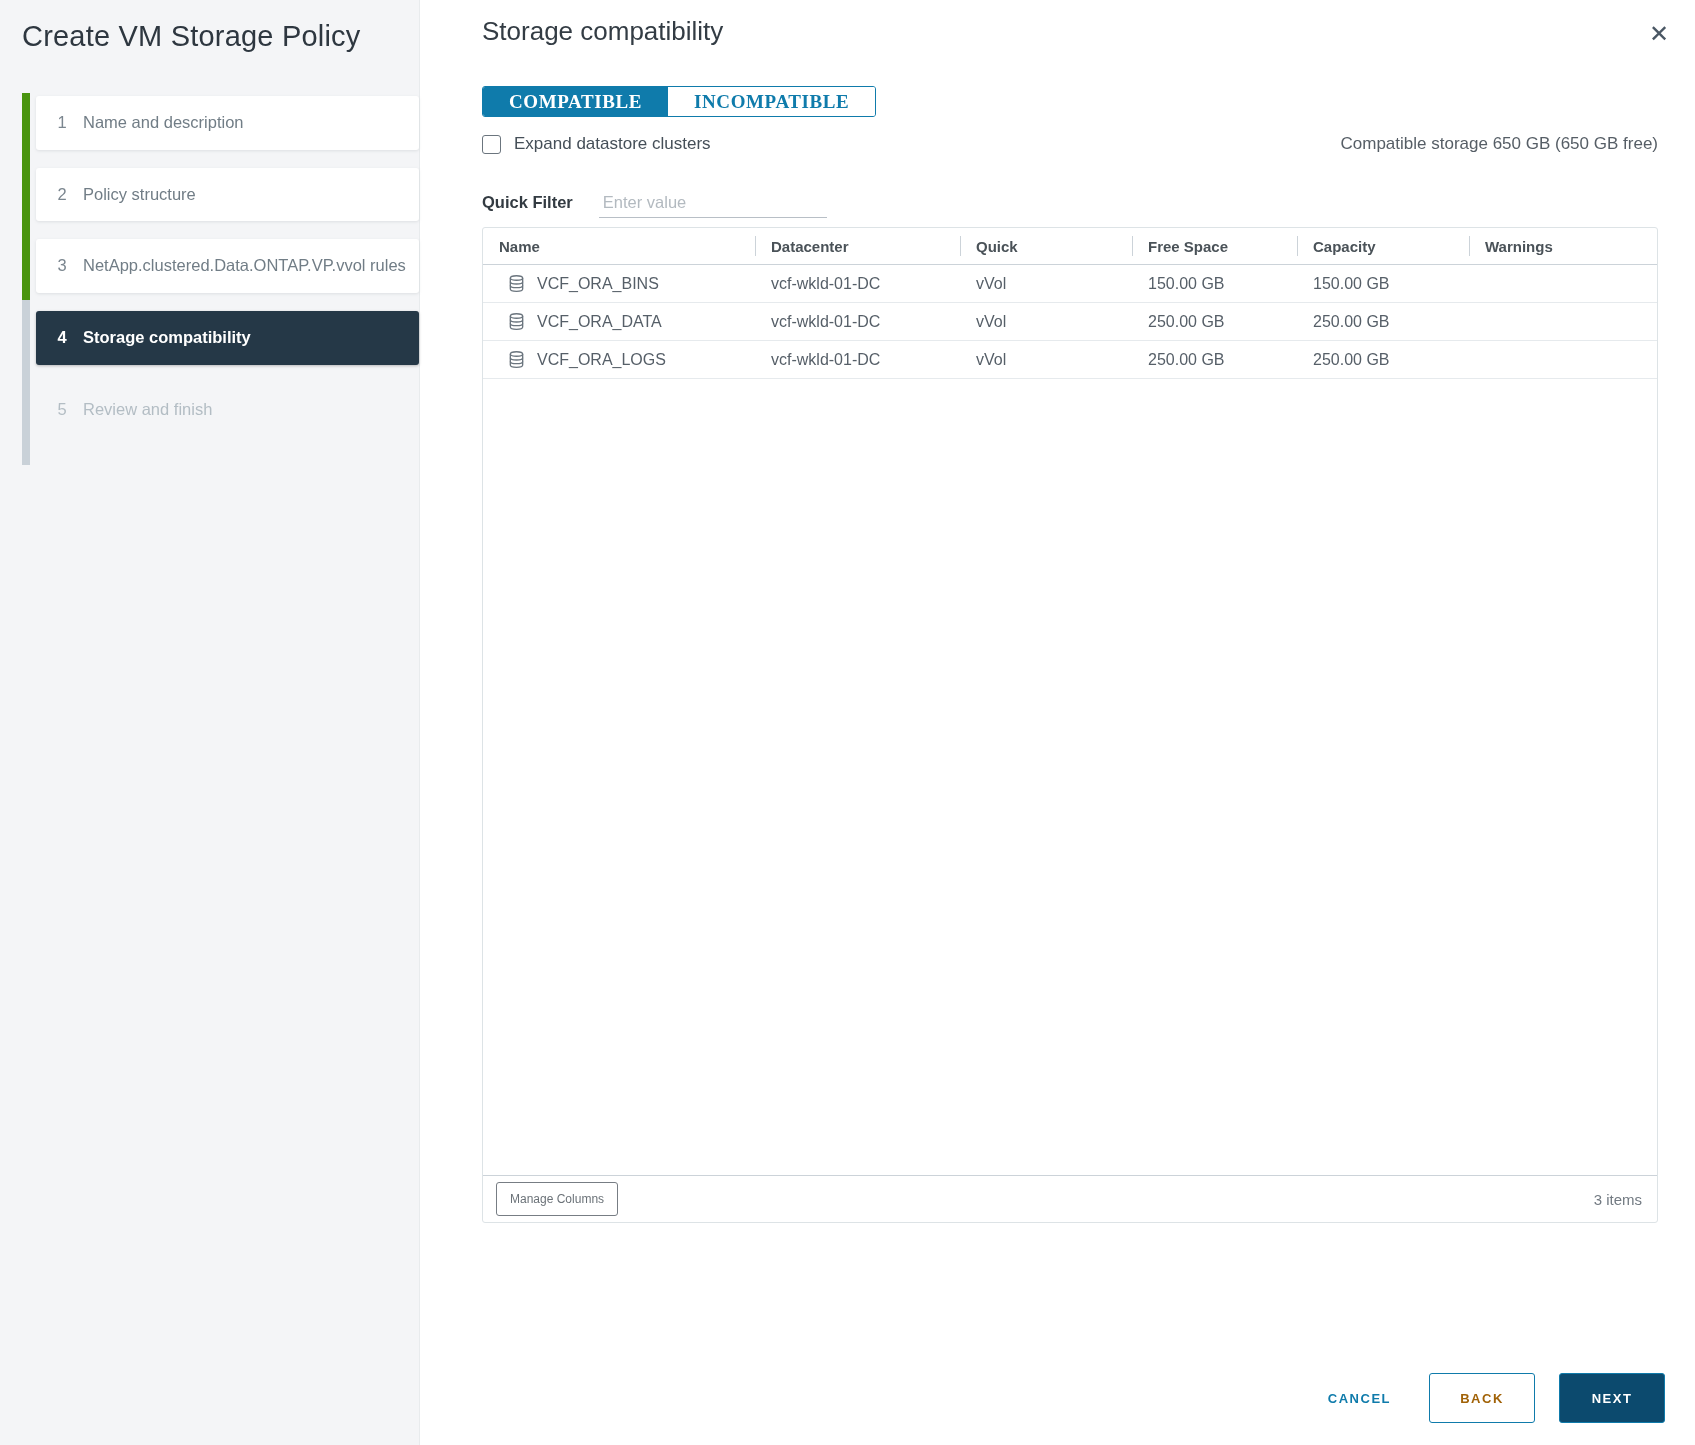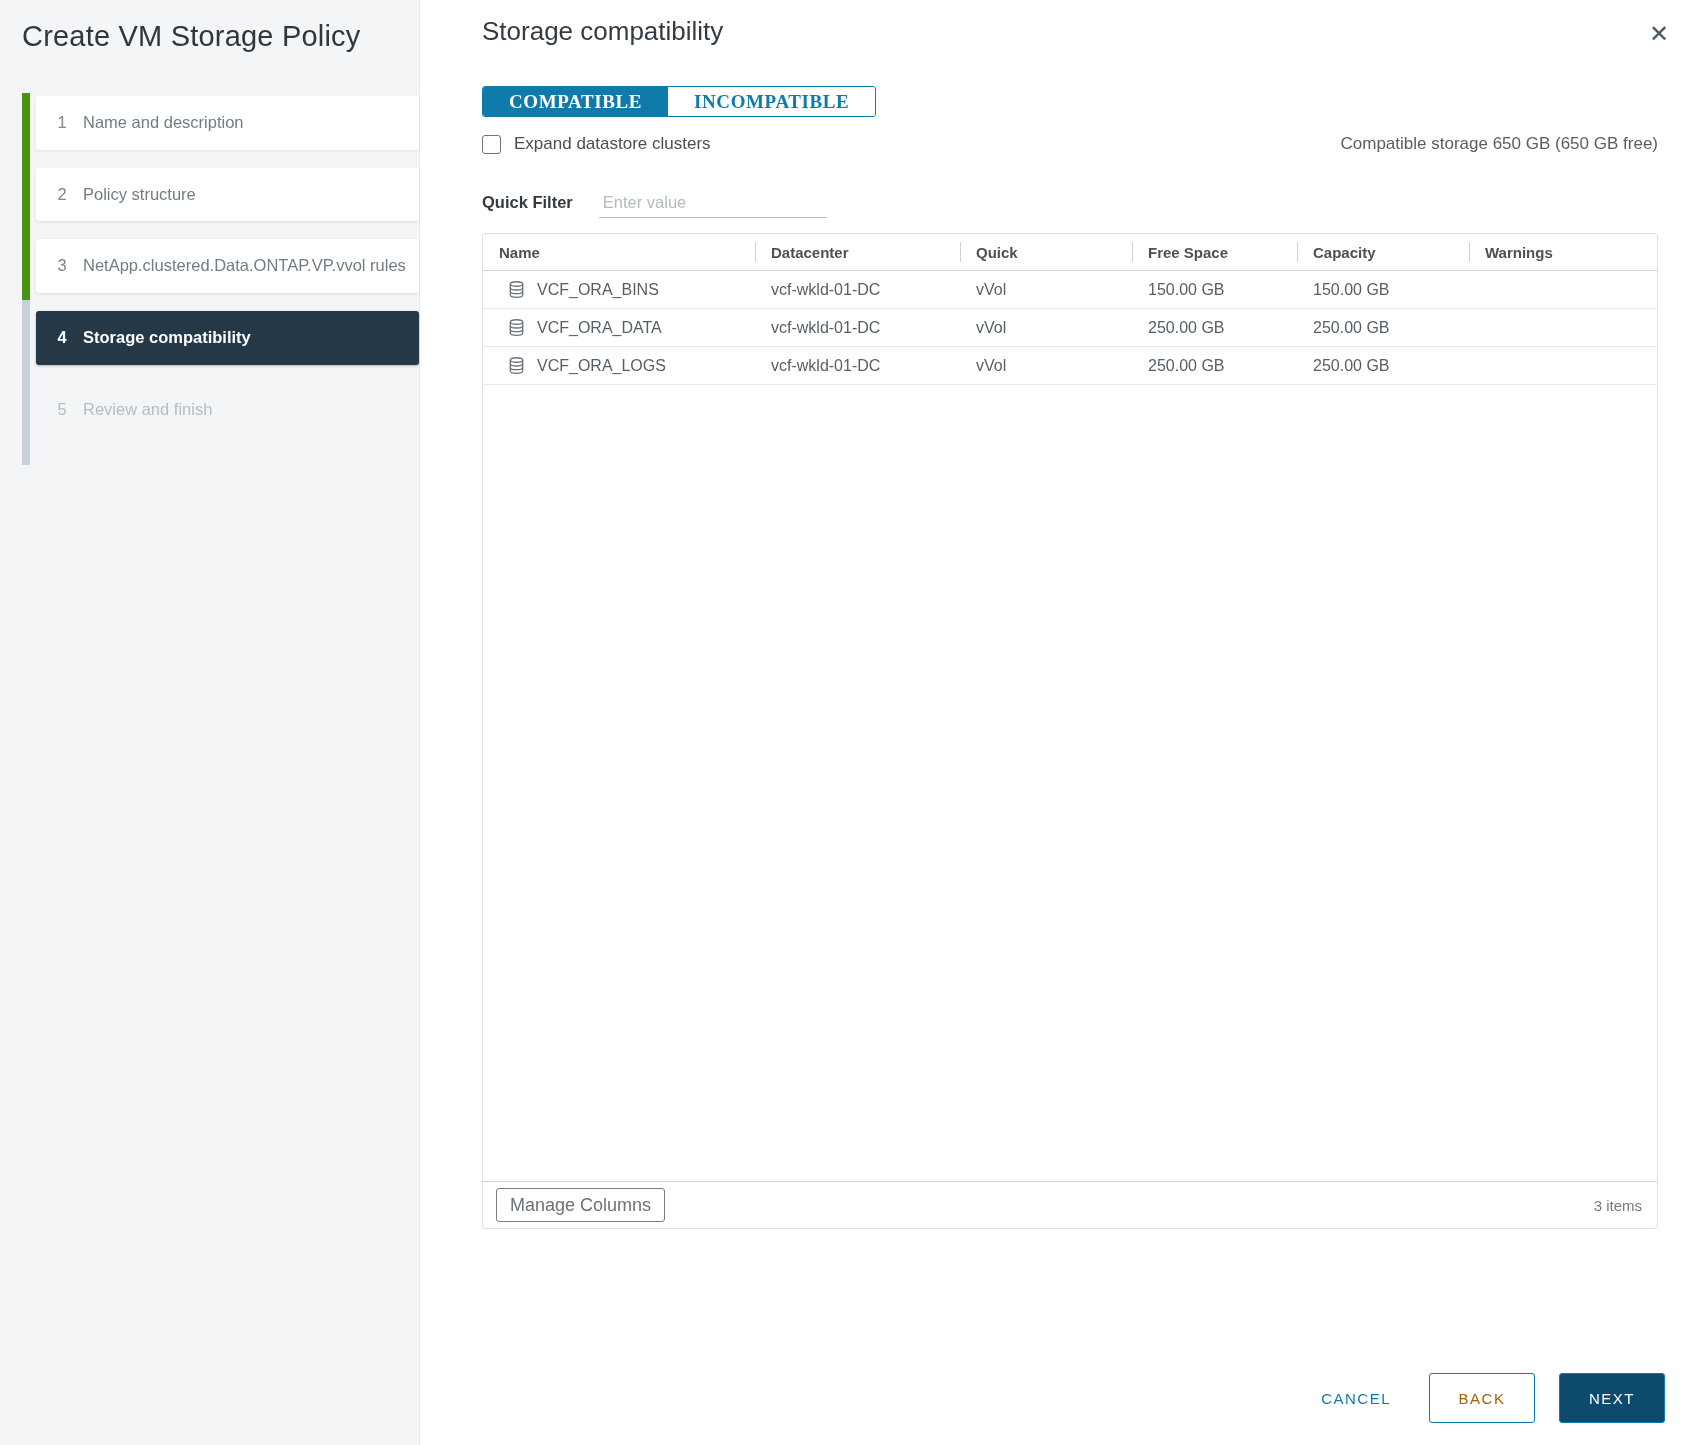--- a/index.html
+++ b/index.html
@@ -98,21 +98,21 @@
   .qf-input {
     width:228px; border:none; border-bottom:1px solid #b8bfc6;
     font-family:"Liberation Sans", sans-serif;
     font-size:16.5px; color:#454f58; padding:2px 4px 5px;
     background:transparent; outline:none;
   }
   .qf-input::placeholder { color:#b3bac0; }
 
   
   .grid-table {
-    margin-top:15px;
+    margin-top:9px;
     border:1px solid #dde3e6; border-radius:3px;
     height:996px;
     display:flex; flex-direction:column;
     background:#fff;
   }
   .g-row {
     display:grid;
     grid-template-columns:272px 205px 172px 165px 172px auto;
     align-items:center;
   }
@@ -136,32 +136,32 @@
   .g-filler { flex:1; }
   .g-foot {
     height:47px; border-top:1px solid #ccd3d9;
     display:flex; align-items:center; justify-content:space-between;
     padding:0 15px 0 13px;
   }
   .manage-cols-btn {
     height:34px; padding:0 13px;
     background:#fff; border:1px solid #777d84; border-radius:3px;
     font-family:"Liberation Sans", sans-serif;
-    font-size:18px; color:#6b7278; cursor:pointer;
+    font-size:12px; color:#6b7278; cursor:pointer;
   }
   .items-count { font-size:15px; color:#727a82; }
 
   
   .actions {
     position:absolute; right:30px; bottom:22px;
     display:flex; align-items:center; gap:24px;
   }
   .btn {
     font-family:"Liberation Sans", sans-serif;
-    font-size:15px; font-weight:400; letter-spacing:1.5px;
+    font-size:13px; font-weight:700; letter-spacing:1.5px;
     border-radius:3px; cursor:pointer;
     height:50px; min-width:106px;
   }
   .btn-link {
     background:none; border:none; color:#0f7bab; height:auto; min-width:0;
     margin-right:14px;
   }
   .btn-outline { background:#fff; border:1px solid #0f7bab; color:#a16207; }
   .btn-solid { background:#0c4a6e; border:1px solid #0f7bab; color:#ffffff;text-align:center; }
 </style>

